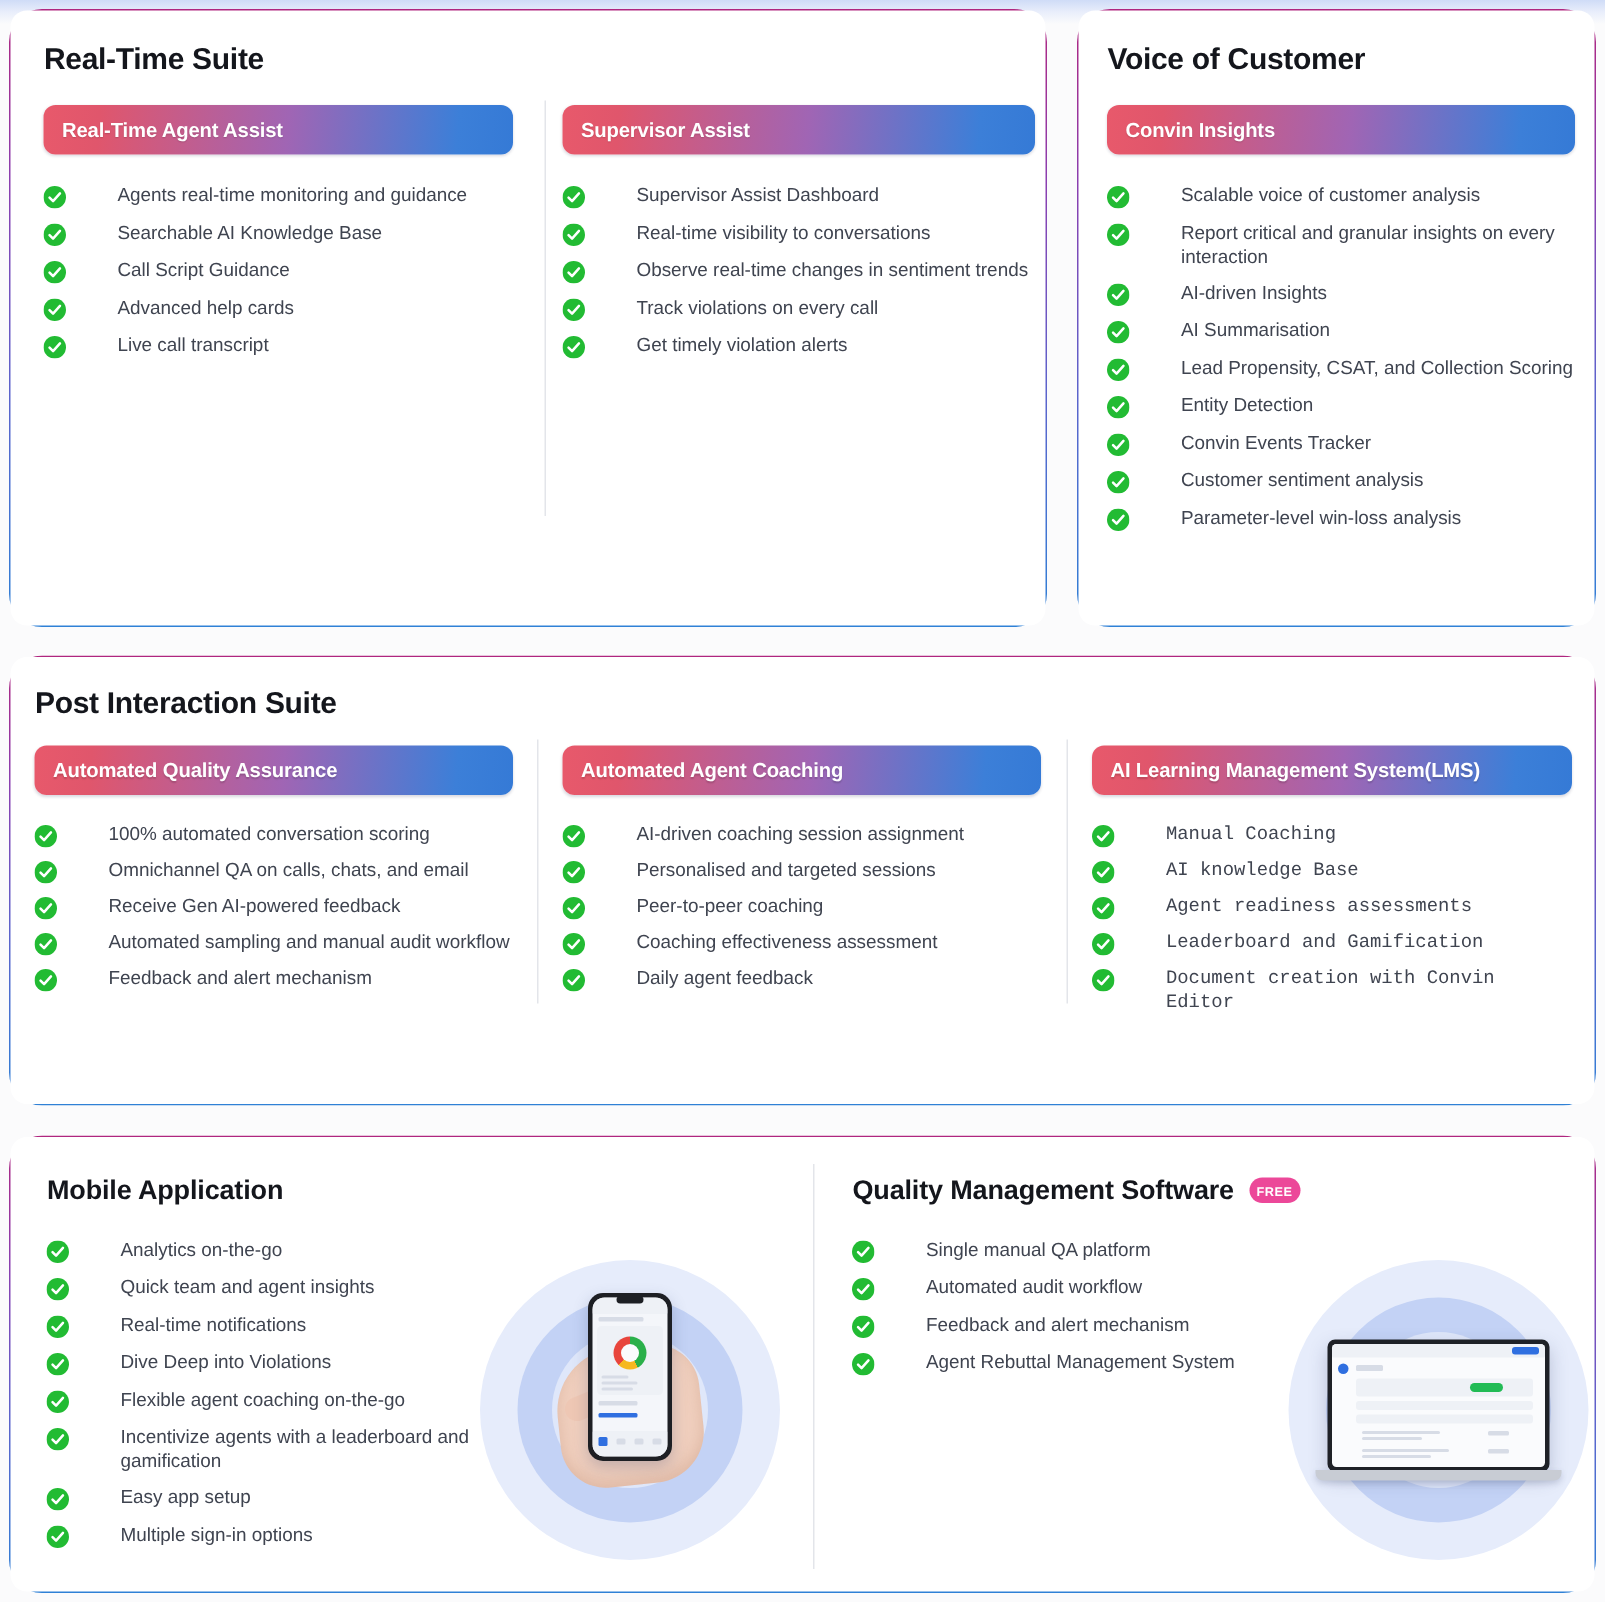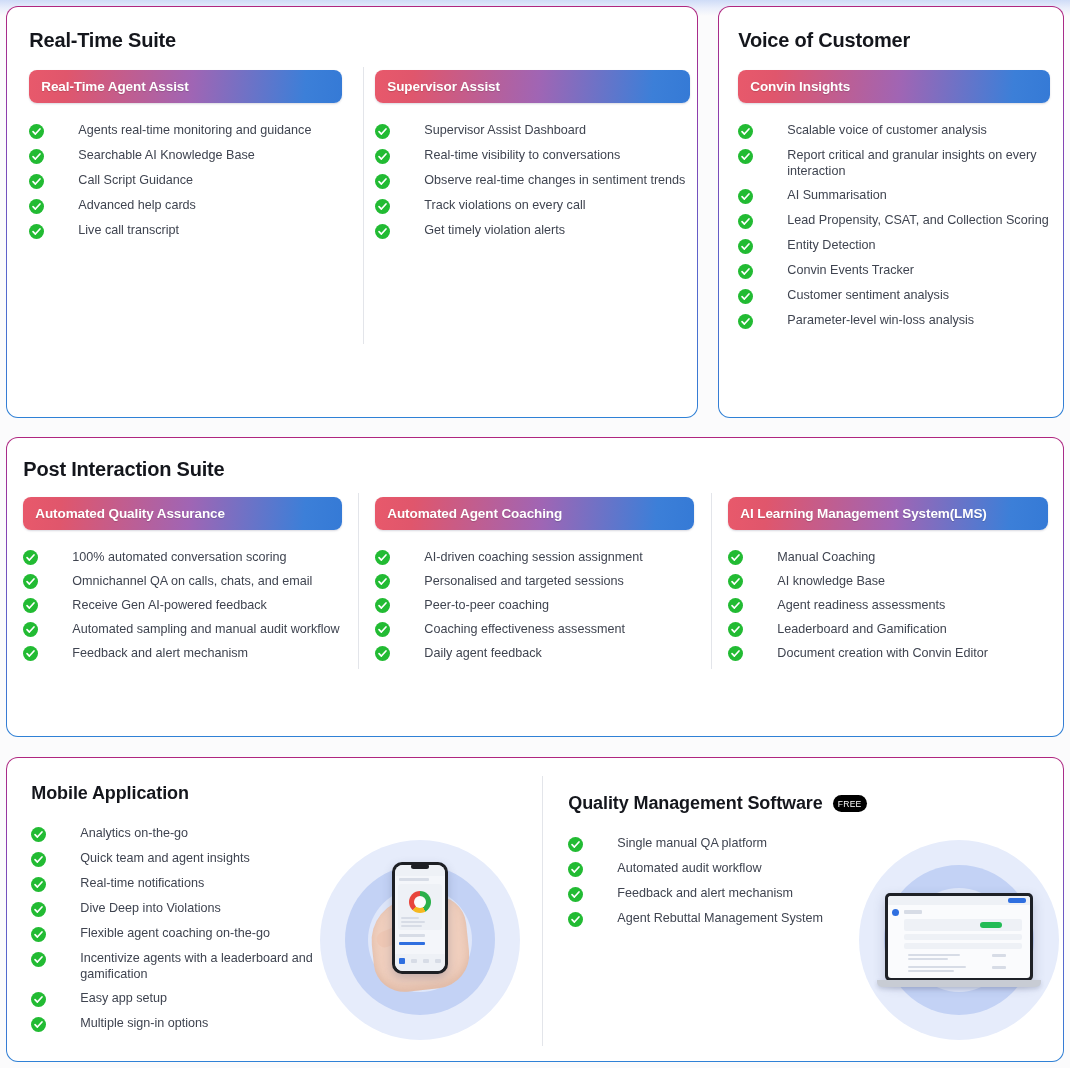--- a/index.html
+++ b/index.html
@@ -17,21 +17,21 @@
     width: 1070px;
     height: 1068px;
     background:
       linear-gradient(to bottom, #cfdcf7 0px, #e9eefb 8px, #fbfbfc 16px, #fbfbfc 100%);
     overflow: hidden;
   }
 
   
   .card {
     position: absolute;
-    border-radius: 12px;
+    border-radius: 22px;
     background: #ffffff;
     padding: 1.3px;                 
     background-image: linear-gradient(180deg, #b0267f 0%, #8b3fb0 28%, #5c64cc 62%, #2f81d6 100%);
   }
   .card > .card-inner {
     width: 100%;
     height: 100%;
     background: #ffffff;
     border-radius: 11px;
     position: relative;
@@ -83,21 +83,21 @@
     width: 15px;
     height: 15px;
     margin-top: 1px;
     margin-right: 10px;
   }
   ul.features li .txt {
     font-size: 12.6px;
     line-height: 15.5px;
     color: #3f4450;
   }
-  ul.features.wide li { margin-bottom: 8px; align-items: flex-end; }
+  ul.features.wide li { margin-bottom: 8px; }
 
   
   .quote-btn {
     display: inline-flex;
     align-items: center;
     justify-content: center;
     height: 32px;
     padding: 0 21px;
     border-radius: 18px;
     background: #a16207;
@@ -118,24 +118,24 @@
   }
 
   
   .free-badge {
     display: inline-flex;
     align-items: center;
     justify-content: center;
     width: 34px;
     height: 17px;
     border-radius: 9px;
-    background: #000000;
+    background: #ec4899;
     color: #ffffff;
     font-size: 8.5px;
-    font-weight: normal;
+    font-weight: bold;
     letter-spacing: 0.3px;
     vertical-align: middle;
     margin-left: 10px;
   }
 
   
   .device-art { position: absolute; width: 200px; height: 200px; }
   .ring-outer {
     position: absolute; left: 0; top: 0; width: 200px; height: 200px;
     border-radius: 50%; background: #e6ecfb;
@@ -321,20 +321,27 @@
                 <circle cx="8" cy="8" r="8" fill="#22bb33"></circle>
                 <path d="M4.3 8.2 L6.8 10.7 L11.7 5.3" fill="none" stroke="#ffffff" stroke-width="1.8" stroke-linecap="round" stroke-linejoin="round"></path>
               </svg>
               <span class="txt">Report critical and granular insights on every interaction</span>
             </li>
             <li>
               <svg class="tick" viewBox="0 0 16 16">
                 <circle cx="8" cy="8" r="8" fill="#22bb33"></circle>
                 <path d="M4.3 8.2 L6.8 10.7 L11.7 5.3" fill="none" stroke="#ffffff" stroke-width="1.8" stroke-linecap="round" stroke-linejoin="round"></path>
               </svg>
+              <span class="txt">AI-driven Insights</span>
+            </li>
+            <li>
+              <svg class="tick" viewBox="0 0 16 16">
+                <circle cx="8" cy="8" r="8" fill="#22bb33"></circle>
+                <path d="M4.3 8.2 L6.8 10.7 L11.7 5.3" fill="none" stroke="#ffffff" stroke-width="1.8" stroke-linecap="round" stroke-linejoin="round"></path>
+              </svg>
               <span class="txt">AI Summarisation</span>
             </li>
             <li>
               <svg class="tick" viewBox="0 0 16 16">
                 <circle cx="8" cy="8" r="8" fill="#22bb33"></circle>
                 <path d="M4.3 8.2 L6.8 10.7 L11.7 5.3" fill="none" stroke="#ffffff" stroke-width="1.8" stroke-linecap="round" stroke-linejoin="round"></path>
               </svg>
               <span class="txt">Lead Propensity, CSAT, and Collection Scoring</span>
             </li>
             <li>
@@ -462,21 +469,21 @@
               </svg>
               <span class="txt">Daily agent feedback</span>
             </li>
           </ul>
       </div>
 
       <div style="position:absolute; left:721px; top:59px; width:320px;">
         <div class="pill">
           <span>AI Learning Management System(LMS)</span>
         </div>
-        <ul class="features wide" style="margin-top:19px;" id="pis-c3">
+        <ul class="features wide" style="margin-top:19px;font-family:Liberation Mono, monospace;" id="pis-c3">
             <li>
               <svg class="tick" viewBox="0 0 16 16">
                 <circle cx="8" cy="8" r="8" fill="#22bb33"></circle>
                 <path d="M4.3 8.2 L6.8 10.7 L11.7 5.3" fill="none" stroke="#ffffff" stroke-width="1.8" stroke-linecap="round" stroke-linejoin="round"></path>
               </svg>
               <span class="txt">Manual Coaching</span>
             </li>
             <li>
               <svg class="tick" viewBox="0 0 16 16">
                 <circle cx="8" cy="8" r="8" fill="#22bb33"></circle>
@@ -601,21 +608,21 @@
             <div class="m-row m-blue" style="left:4px; top:77px; width:26px; height:3px;"></div>
             <div class="m-row m-head" style="left:0; top:89px; width:100%; height:17px;"></div>
             <div class="m-row m-blue" style="left:4px; top:93px; width:6px; height:6px; border-radius:1px;"></div>
             <div class="m-row" style="left:16px; top:94px; width:6px; height:4px;"></div>
             <div class="m-row" style="left:28px; top:94px; width:6px; height:4px;"></div>
             <div class="m-row" style="left:40px; top:94px; width:6px; height:4px;"></div>
           </div>
         </div>
       </div>
 
-      <div style="position:absolute; left:561px; top:25px; width:320px;margin-top:10px;">
+      <div style="position:absolute; left:561px; top:25px; width:320px;">
         <div style="display:flex; align-items:center;">
           <span class="sub-title">Quality Management Software</span>
           <span class="free-badge">FREE</span>
         </div>
         <ul class="features" style="margin-top:22px;" id="qms-list">
             <li>
               <svg class="tick" viewBox="0 0 16 16">
                 <circle cx="8" cy="8" r="8" fill="#22bb33"></circle>
                 <path d="M4.3 8.2 L6.8 10.7 L11.7 5.3" fill="none" stroke="#ffffff" stroke-width="1.8" stroke-linecap="round" stroke-linejoin="round"></path>
               </svg>

